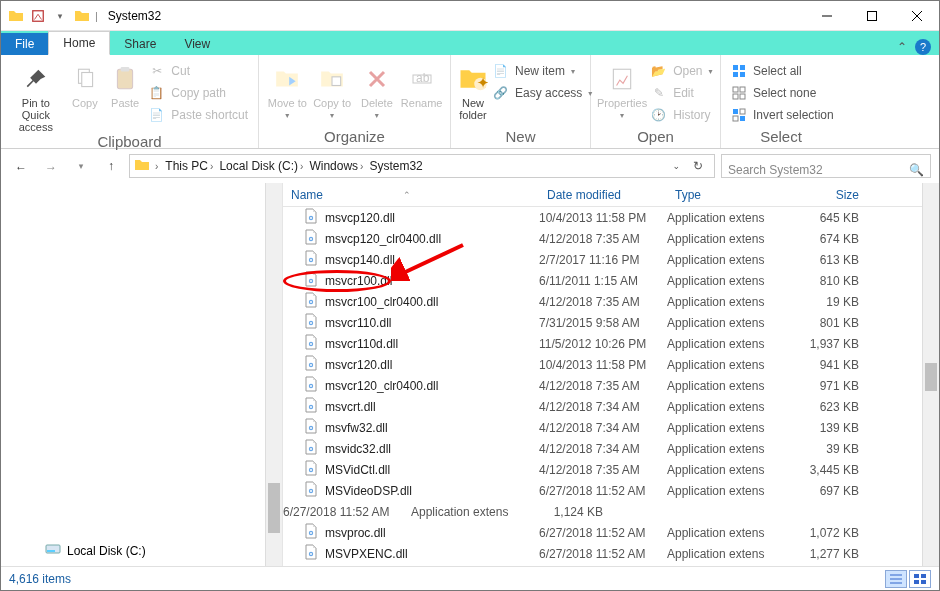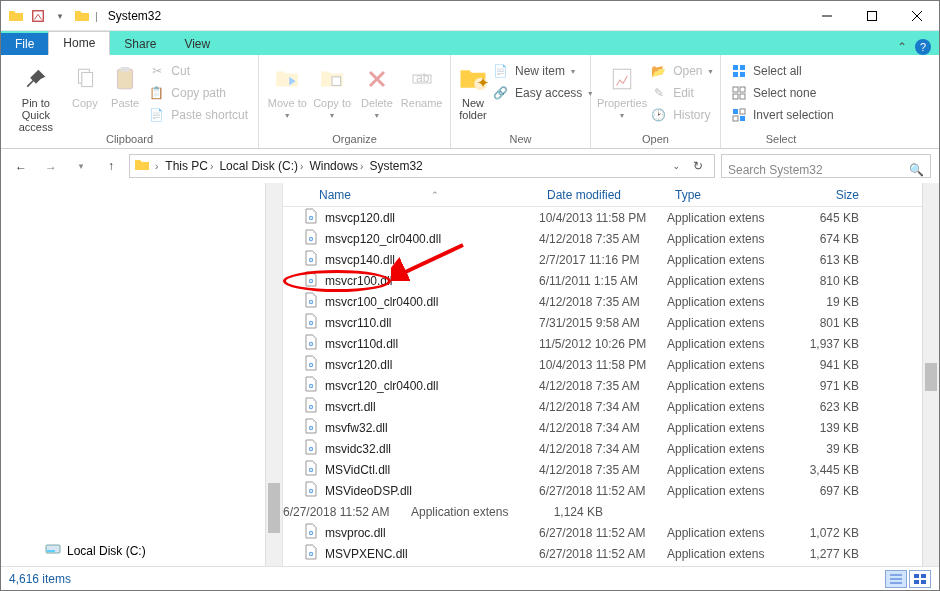--- a/index.html
+++ b/index.html
@@ -17,21 +17,21 @@
 .tabs { height: 24px; display: flex; align-items: flex-end; background: #5eead4; }
 .tab { padding: 4px 14px; font-size: 12px; color: #333; cursor: default; }
 .tab.file { background: #1979ca; color: #fff; }
 .tab.active { border: 1px solid #d0d0d0; border-bottom: 1px solid #fff; background: #fff; }
 .tabs-right { margin-left: auto; display: flex; align-items: center; padding-right: 8px; gap: 8px; }
 
 
 .ribbon { height: 94px; background: #fff; border-bottom: 1px solid #d0d0d0; display: flex; }
 .group { border-right: 1px solid #e0e0e0; display: flex; flex-direction: column; }
 .group-body { flex: 1; display: flex; align-items: flex-start; padding: 4px 6px 0 6px; }
-.group-label { text-align: center; font-size: 11px; color: #666; padding-bottom: 3px; }
+.group-label { text-align: center; font-size: 15px; color: #666; padding-bottom: 3px; }
 .bigbtn { display: flex; flex-direction: column; align-items: center; justify-content: flex-start; width: 54px; padding-top: 4px; gap: 2px; color: #444; }
 .bigbtn.narrow { width: 46px; }
 .bigbtn.wide { width: 66px; }
 .bigbtn .ico { width: 32px; height: 32px; display: flex; align-items: center; justify-content: center; }
 .bigbtn .lbl { font-size: 11px; text-align: center; line-height: 12px; }
 .smallbtns { display: flex; flex-direction: column; gap: 2px; padding-top: 2px; }
 .smallbtn { display: flex; align-items: center; gap: 6px; font-size: 11px; color: #555; padding: 2px 4px; white-space: nowrap; }
 .smallbtn .si { width: 16px; height: 16px; display: flex; align-items: center; justify-content: center; }
 
 
@@ -44,21 +44,21 @@
 .refresh { width: 24px; display: flex; align-items: center; justify-content: center; color: #555; }
 .searchbox { width: 210px; height: 24px; border: 1px solid #ccc; display: flex; align-items: flex-end; padding: 0 6px; color: #888; justify-content: space-between; }
 
 
 .content { position: absolute; top: 182px; bottom: 24px; left: 0; right: 0; display: flex; }
 .navpane { width: 282px; border-right: 1px solid #e5e5e5; position: relative; background: #fff; }
 .navitem { position: absolute; left: 44px; display: flex; align-items: center; gap: 6px; font-size: 12px; }
 .filepane { flex: 1; position: relative; overflow: hidden; }
 .cols { height: 24px; display: flex; align-items: center; border-bottom: 1px solid #e5e5e5; }
 .col { font-size: 12px; color: #1a5fa3; padding-left: 8px; }
-.col.name { width: 256px; padding-left: 36px; display:flex; align-items:center; gap: 80px;}
+.col.name { width: 256px; padding-left: 8px; display:flex; align-items:center; gap: 80px;}
 .col.date { width: 128px; }
 .col.type { width: 120px; }
 .col.size { width: 90px; text-align: right; padding-right: 18px; padding-left:0; }
 .rows { position: relative; }
 .row { height: 21px; display: flex; align-items: center; }
 .cell { font-size: 12px; color: #222; overflow: hidden; white-space: nowrap; }
 .cell.name { width: 256px; padding-left: 20px; display: flex; align-items: center; gap: 6px; }
 .cell.date { width: 128px; color: #555; }
 .cell.type { width: 120px; color: #555; }
 .cell.size { width: 90px; text-align: right; padding-right: 18px; color: #555; }

